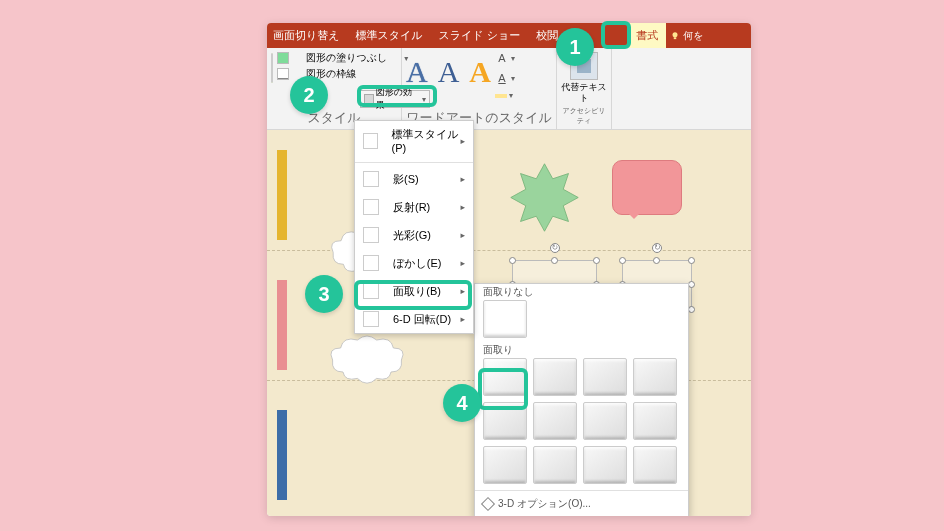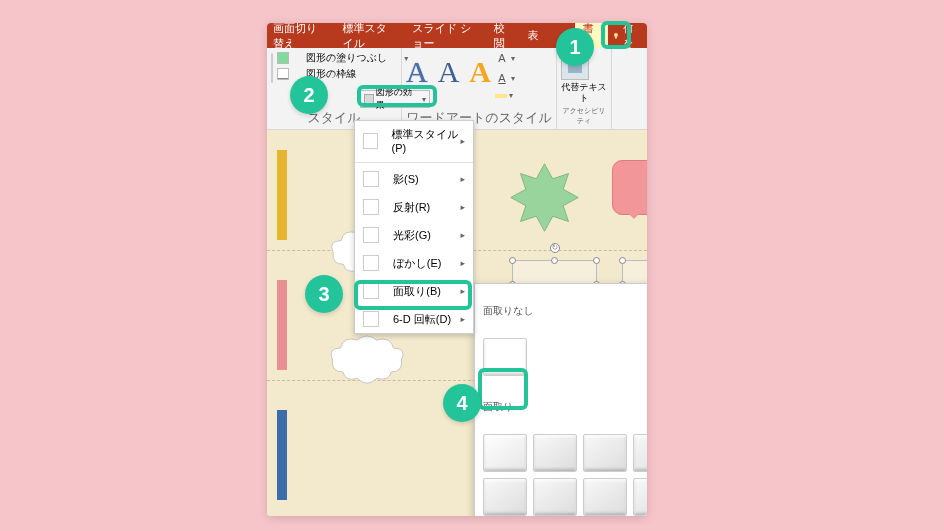--- a/index.html
+++ b/index.html
@@ -1,18 +1,18 @@
 <!DOCTYPE html>
 <html><head>
 <meta charset="utf-8">
 <style>
 * { margin: 0; padding: 0; box-sizing: border-box; font-family: "Yu Gothic", "Meiryo", sans-serif; }
 body { background: #f6c5ca; width: 944px; height: 531px; position: relative; }
 
-.app { position: absolute; left: 267px; top: 23px; width: 380px; height: 493px; background: #fff; box-shadow: 0 2px 10px rgba(0,0,0,0.15); border-radius: 4px; overflow: hidden; }
+.app { position: absolute; left: 267px; top: 23px; width: 484px; height: 493px; background: #fff; box-shadow: 0 2px 10px rgba(0,0,0,0.15); border-radius: 4px; overflow: hidden; }
 
 .ribbon-tabs { height: 25px; background: #b73a1f; display: flex; align-items: center; padding: 0 4px; color: #fff; font-size: 11px; }
 .ribbon-tabs .tab { padding: 0 8px; height: 100%; display: flex; align-items: center; cursor: pointer; }
 .ribbon-tabs .tab.active { background: #fef9c3; color: #b73a1f; }
 .ribbon-tabs .tab.truncated-l { padding-left: 2px; }
 .ribbon-tabs .spacer { width: 35px; }
 .ribbon-tabs .tell { display: flex; align-items: center; gap: 3px; padding: 0 4px; font-size: 10px; }
 .bulb-icon { width: 10px; height: 10px; }
 
 .ribbon-body { height: 82px; background: #f3f3f3; display: flex; border-bottom: 1px solid #d7d7d7; }
@@ -34,34 +34,34 @@
 .wa-letters { display: flex; gap: 10px; align-items: center; padding-top: 4px; }
 .wa-letters .A1 { font-size: 30px; font-family: serif; color: #4a6fa5; text-shadow: 0 0 1px #4a6fa5; }
 .wa-letters .A2 { font-size: 30px; font-family: serif; color: #3e5f94; }
 .wa-letters .A3 { font-size: 30px; font-family: serif; color: #f5a623; font-weight: bold; }
 .wa-side { display: flex; flex-direction: column; gap: 6px; font-size: 10px; color: #555; margin-left: 4px; }
 .wa-side .ln { display: flex; align-items: center; gap: 2px; }
 .mini-A { width: 14px; height: 14px; font-size: 11px; display: inline-flex; align-items: center; justify-content: center; color: #555; }
 .mini-highlight { display: inline-flex; align-items: center; }
 .mini-highlight .bar { width: 12px; height: 4px; background: #ffe591; display: block; }
 
-.alt-group { flex: 0 0 auto; width: 55px; display: flex; align-items: flex-start; justify-content: center; }
+.alt-group { flex: 0 0 auto; width: 55px; display: flex; align-items: center; justify-content: center; }
 .alt-icon { width: 28px; height: 28px; border: 1px solid #bbb; background: #dce4ec; display: flex; align-items: center; justify-content: center; }
 .alt-icon-inner { width: 14px; height: 14px; background: #9ab3c8; }
 .alt-label { font-size: 9px; text-align: center; line-height: 1.2; margin-top: 2px; }
 .group-label.small { font-size: 7px; }
 
 .fx-dropdown { position: absolute; left: 87px; top: 97px; width: 120px; background: #fff; border: 1px solid #ccc; box-shadow: 0 2px 6px rgba(0,0,0,0.2); font-size: 11px; z-index: 10; }
 .fx-item { display: flex; align-items: center; gap: 14px; padding: 6px 8px; position: relative; }
 .fx-item .sw { width: 16px; height: 16px; border: 1px solid #ccc; background: #fff; }
 .fx-item .arrow { position: absolute; right: 8px; font-size: 9px; color: #666; }
 .fx-sep { border-top: 1px solid #e0e0e0; margin: 2px 0; }
 
 .bevel-panel { position: absolute; left: 207px; top: 260px; width: 215px; background: #fff; border: 1px solid #ccc; box-shadow: 0 3px 8px rgba(0,0,0,0.25); font-size: 11px; z-index: 9; padding-bottom: 4px; }
-.bevel-panel .section-label { padding: 20px 8px; color: #555; font-size: 10px; }
+.bevel-panel .section-label { padding: 1px 8px; color: #555; font-size: 10px; }
 .bevel-panel .none-sw { display: block; margin: 0 8px 4px 8px; }
 .bevel-grid { display: grid; grid-template-columns: repeat(4, 44px); gap: 6px; padding: 0 8px; }
 .bevel-sw { width: 44px; height: 38px; border: 1px solid #ccc; background: linear-gradient(145deg,#f8f8f8,#ddd); border-radius: 2px; box-shadow: inset 0 2px 3px rgba(255,255,255,0.8), inset 0 -2px 3px rgba(0,0,0,0.2); }
 .bevel-sw.first { background: linear-gradient(145deg,#fff,#e6e6e6); }
 .bevel-panel .opt3d { display: flex; align-items: center; gap: 5px; padding: 6px 8px 2px 8px; margin-top: 6px; border-top: 1px solid #e0e0e0; font-size: 10px; color: #555; }
 .diamond-icon { width: 10px; height: 10px; transform: rotate(45deg); border: 1px solid #888; display: inline-block; }
 
 .canvas { position: absolute; left: 0; top: 107px; right: 0; bottom: 0; background: #f3e9cd; }
 .side-bar { position: absolute; left: 10px; width: 10px; height: 90px; }
 .sb1 { top: 20px; background: #e5b52f; }
@@ -284,20 +284,24 @@
       <span class="bevel-sw"></span>
       <span class="bevel-sw"></span>
       <span class="bevel-sw"></span>
       <span class="bevel-sw"></span>
       <span class="bevel-sw"></span>
       <span class="bevel-sw"></span>
       <span class="bevel-sw"></span>
       <span class="bevel-sw"></span>
       <span class="bevel-sw"></span>
     </div>
+    <div class="opt3d">
+      <span class="diamond-icon"></span>
+      <span>3-D オプション(O)...</span>
+    </div>
   </div>
 
 </div>
 
 <div class="marker m1">1</div>
 <div class="hl-ring r1"></div>
 <div class="marker m2">2</div>
 <div class="hl-ring r2"></div>
 <div class="marker m3">3</div>
 <div class="hl-ring r3"></div>

